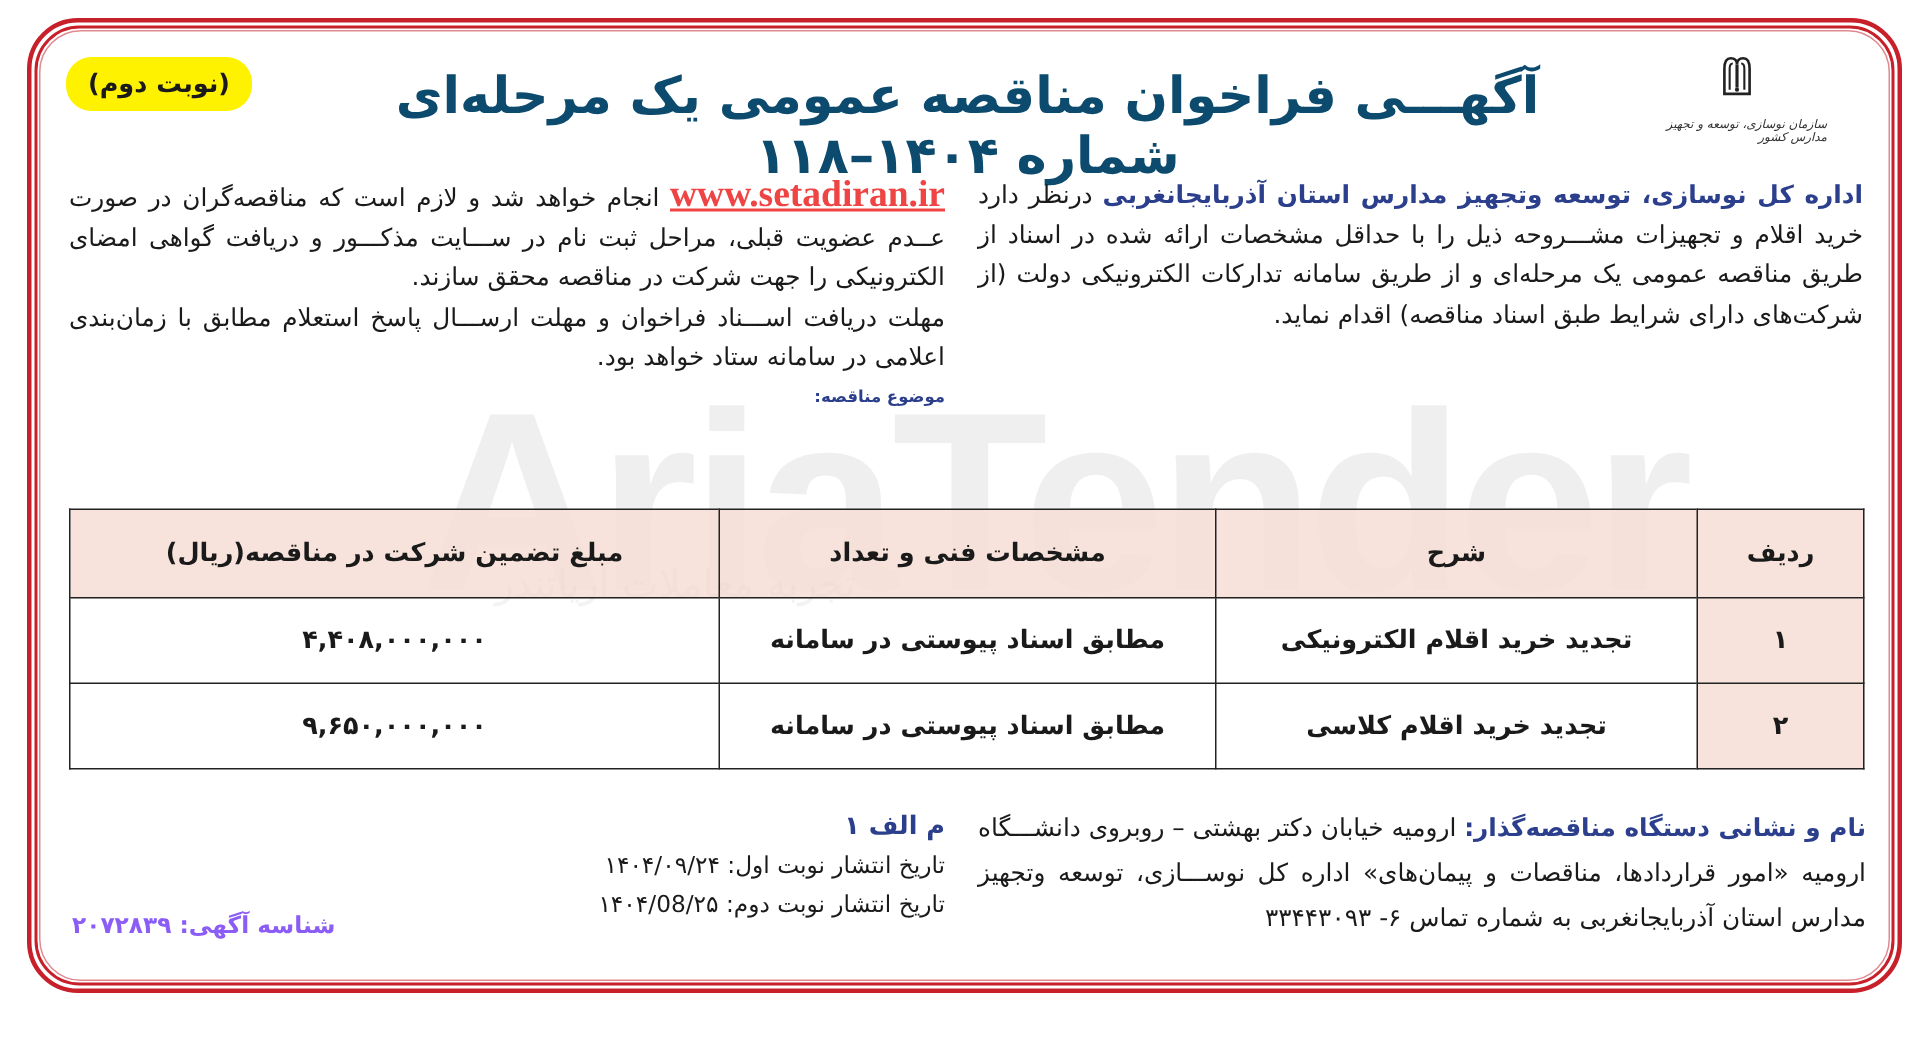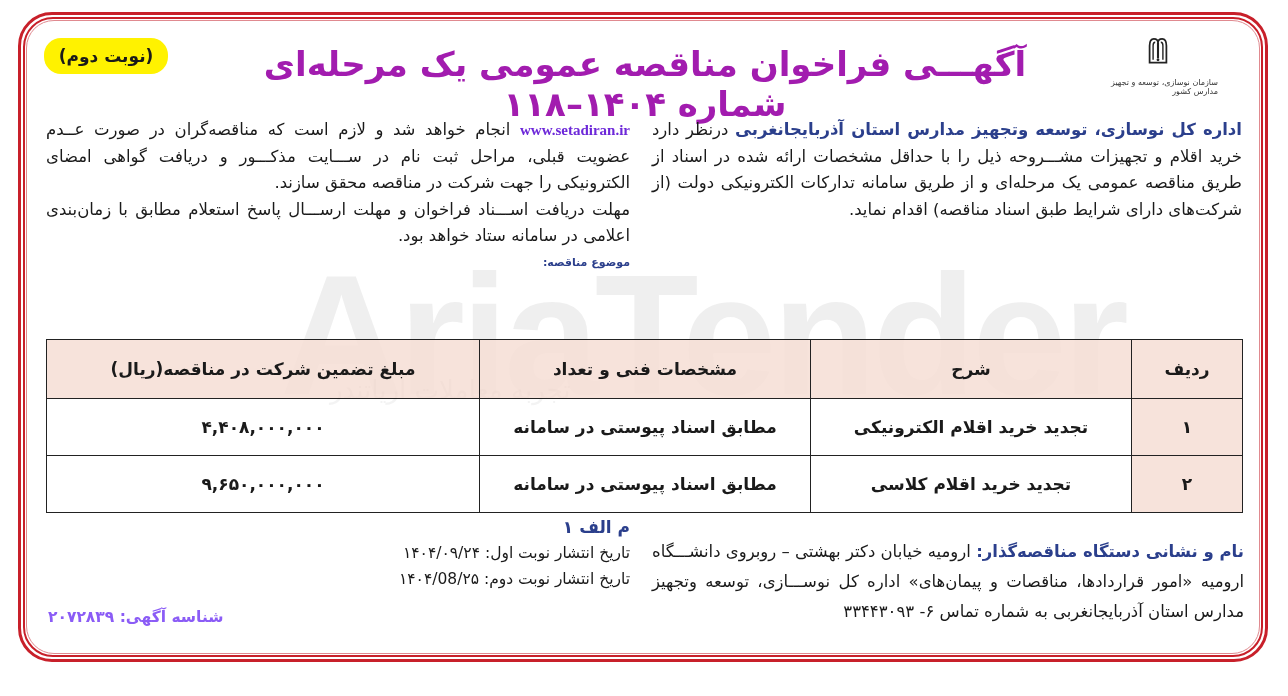--- a/index.html
+++ b/index.html
@@ -26,54 +26,54 @@
     position: absolute; left: 330px; top: 375px; font-size: 26px; color: rgba(170,170,170,0.35);
     letter-spacing: 18px; direction: rtl; pointer-events: none; z-index: 0;
   }
   .badge {
     position: absolute; left: 44px; top: 38px; width: 124px; height: 36px;
     background: #fff200; display: flex; align-items: center; justify-content: center;
     font-weight: bold; font-size: 17px; direction: rtl; z-index: 2; border-radius: 17px;
   }
   .title {
     position: absolute; left: 210px; top: 44px; width: 870px; text-align: center;
-    direction: rtl; color: #a21caf; font-weight: bold; font-size: 34px; z-index: 2;
+    direction: rtl; color: #0c4a6e; font-weight: bold; font-size: 34px; z-index: 2;
     font-family: "DejaVu Sans", sans-serif;
   }
   .logo {
     position: absolute; left: 1098px; top: 36px; width: 120px; height: 60px; z-index: 2;
     display: flex; flex-direction: column; align-items: center;
   }
-  .logo-text { font-size: 8px; color: #333; margin-top: 14px; direction: rtl; }
+  .logo-text { font-size: 8px; color: #333; margin-top: 14px; direction: rtl; font-style: italic; }
   .col {
     position: absolute; direction: rtl; font-size: 16.5px; line-height: 26.5px; z-index: 2;
     text-align: justify;
   }
   .col-right { left: 652px; top: 117px; width: 590px; }
   .col-left { left: 46px; top: 117px; width: 584px; }
   .blue { color: #2b3f8c; font-weight: bold; }
-  .url { font-family: "Liberation Serif", serif; font-weight: bold; color: #6d28d9; font-size: 15px; direction: ltr; unicode-bidi: embed; }
+  .url { font-family: "Liberation Serif", serif; font-weight: bold; color: #ef4444; font-size: 25px; direction: ltr; unicode-bidi: embed; text-decoration: underline; }
   .subject { color: #2b3f8c; font-weight: bold; font-size: 11px; }
   table.tenders {
     position: absolute; left: 46px; top: 339px; width: 1197px; border-collapse: collapse;
     direction: rtl; z-index: 2; font-size: 17px; font-weight: bold;
   }
   table.tenders th, table.tenders td {
     border: 1.5px solid #222; text-align: center; height: 56px; padding: 0 10px; margin-top: 44px;
   }
   table.tenders th { background: rgba(246, 222, 213, 0.85); height: 58px; }
   table.tenders td.rownum { background: rgba(246, 222, 213, 0.85); width: 90px; }
   table.tenders td { background: rgba(255,255,255,0.6); }
   table.tenders td.amount { font-family: "DejaVu Sans", sans-serif; direction: ltr; }
   .address {
     position: absolute; left: 652px; top: 537px; width: 592px; direction: rtl;
     font-size: 16.5px; line-height: 30px; z-index: 2; text-align: justify;
   }
   .meta {
-    position: absolute; left: 300px; top: 514px; width: 330px; direction: rtl;
+    position: absolute; left: 300px; top: 538px; width: 330px; direction: rtl;
     font-size: 15.5px; line-height: 26px; z-index: 2; text-align: right;
   }
   .meta .code { color: #2b3f8c; font-weight: bold; font-size: 17px; }
   .ad-id {
     position: absolute; left: 48px; top: 608px; direction: rtl; color: #8b5cf6;
     font-size: 15.5px; z-index: 2; font-weight: bold;
   }
 </style>
 </head>
 <body>

